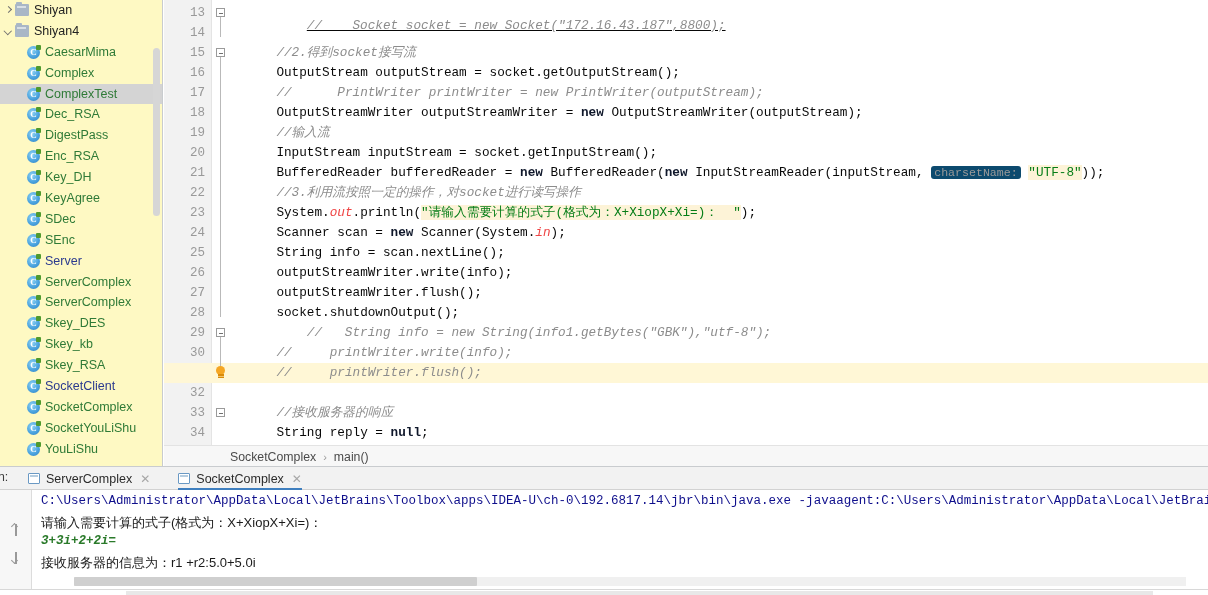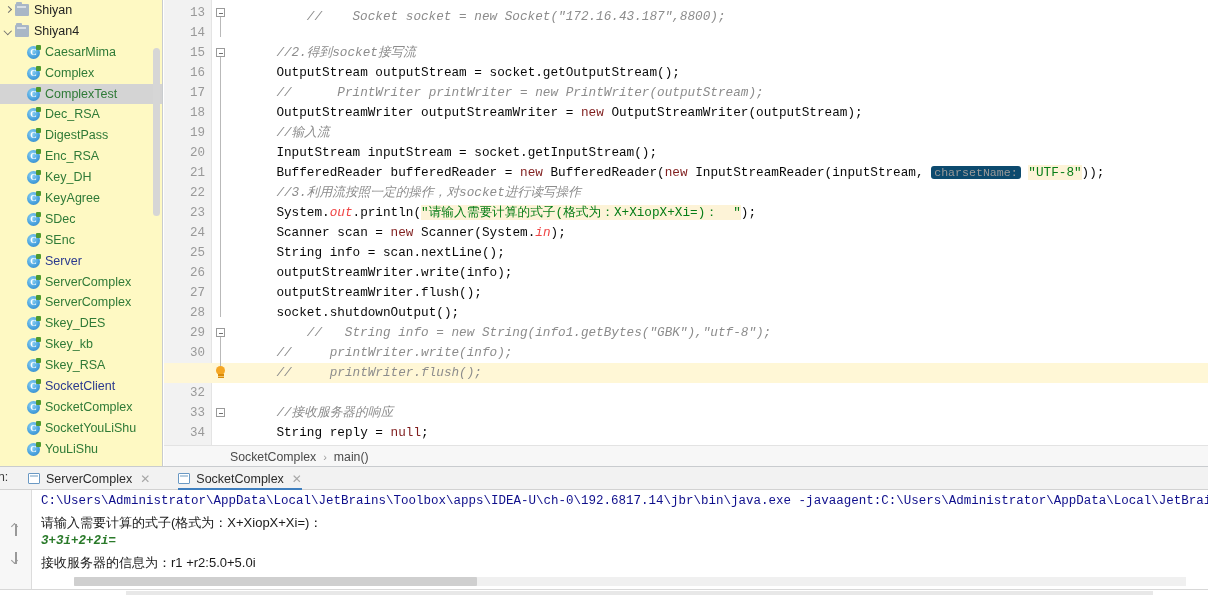--- a/index.html
+++ b/index.html
@@ -128,21 +128,21 @@
     font-family:"Liberation Mono", monospace; font-size:12.7px;
   }
   .row-hl {
     position:absolute; left:0; top:0; width:1000px; height:20px;
     background:#fff7d6;
   }
   .cl {
     position:absolute; left:12px; height:20px; line-height:20px;
     white-space:pre; color:#080808;
   }
-  .kw   { color:#7f1d1d; font-weight:normal; }
+  .kw   { color:#0f172a; font-weight:bold; }
   .cmt  { color:#8c8c8c; font-style:italic; }
   .str  { color:#067d17; background:#fdf3d7; }
   .fld  { color:#ef4444; font-style:italic; }
   .hint {
     color:#999999; background:#0c4a6e; border-radius:3px;
     padding:0 3px; font-size:11.6px;
   }
 
   
   #breadcrumb {
@@ -366,21 +366,21 @@
         <div class="ln" style="top: 323px;">29</div>
         <div class="ln" style="top: 343px;">30</div>
         <div class="ln hl" style="top: 363px;">31</div>
         <div class="ln" style="top: 383px;">32</div>
         <div class="ln" style="top: 403px; margin-left: 44px;">33</div>
         <div class="ln" style="top: 423px;">34</div>
       </div>
     <div id="fold-col"></div>
     <div id="code">
         <div class="row-hl" style="top: 363px;"></div>
-        <div class="cl" style="top: 7px; padding-left: 60.8px;"><span class="cmt">//    Socket socket = new Socket("172.16.43.187",8800);</span></div>
+        <div class="cl" style="top: 16px; padding-left: 60.8px; text-decoration: underline;"><span class="cmt">//    Socket socket = new Socket("172.16.43.187",8800);</span></div>
         <div class="cl" style="top: 23px; padding-left: 0px;"></div>
         <div class="cl" style="top: 43px; padding-left: 30.4px;"><span class="cmt">//2.得到socket接写流</span></div>
         <div class="cl" style="top: 83px; padding-left: 30.4px;"><span class="cmt">//      PrintWriter printWriter = new PrintWriter(outputStream);</span></div>
         <div class="cl" style="top: 63px; padding-left: 30.4px;"><span>OutputStream outputStream = socket.getOutputStream();</span></div>
         <div class="cl" style="top: 103px; padding-left: 30.4px;"><span>OutputStreamWriter outputStreamWriter = </span><span class="kw">new</span><span> OutputStreamWriter(outputStream);</span></div>
         <div class="cl" style="top: 123px; padding-left: 30.4px;"><span class="cmt">//输入流</span></div>
         <div class="cl" style="top: 143px; padding-left: 30.4px;"><span>InputStream inputStream = socket.getInputStream();</span></div>
         <div class="cl" style="top: 163px; padding-left: 30.4px;"><span>BufferedReader bufferedReader = </span><span class="kw">new</span><span> BufferedReader(</span><span class="kw">new</span><span> InputStreamReader(inputStream, </span><span class="hint">charsetName:</span><span> </span><span class="str">"UTF-8"</span><span>));</span></div>
         <div class="cl" style="top: 183px; padding-left: 30.4px;"><span class="cmt">//3.利用流按照一定的操作，对socket进行读写操作</span></div>
         <div class="cl" style="top: 203px; padding-left: 30.4px;"><span>System.</span><span class="fld">out</span><span>.println(</span><span class="str">"请输入需要计算的式子(格式为：X+XiopX+Xi=)：  "</span><span>);</span></div>

